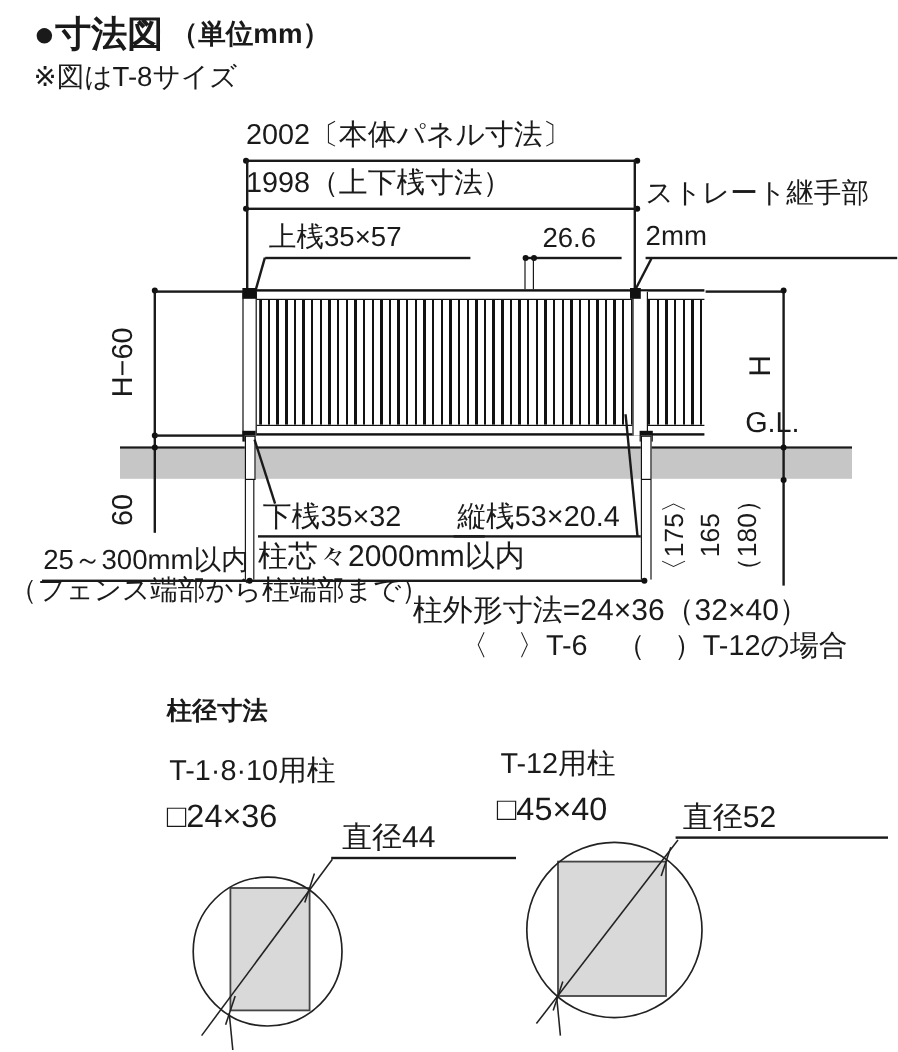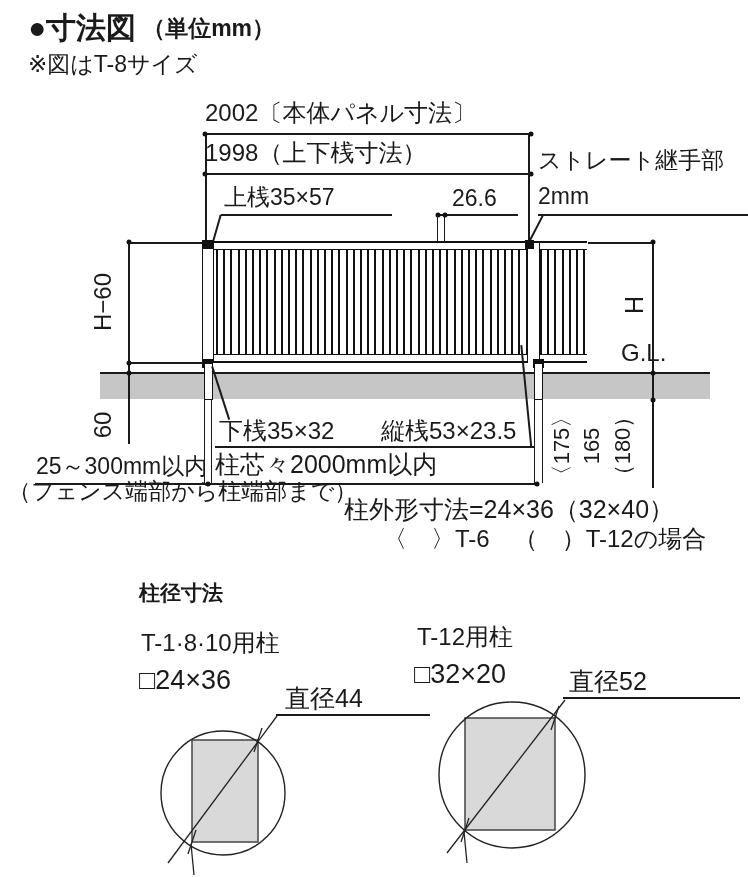--- a/index.html
+++ b/index.html
@@ -111,33 +111,33 @@
 
   <div class="lbl f23" style="left:36px;top:454px;">25～300mm以内</div>
   <div class="lbl f25 ctr" style="left:215px;top:451px;width:315px;">柱芯々2000mm以内</div>
   <div class="lbl f23" style="left:8px;top:479px;">（フェンス端部から柱端部まで）</div>
   <div class="lbl f25" style="left:344px;top:496px;">柱外形寸法=24×36（32×40）</div>
   <div class="lbl f24" style="left:383px;top:526px;">〈　〉T-6　（　）T-12の場合</div>
 
   <div class="diag" style="left:229px;top:419px;width:56px;transform:rotate(-107.8deg);"></div>
   <div class="lbl f24" style="left:219px;top:418px;">下桟35×32</div>
   <div class="hl" style="left:215px;top:446px;width:189px;"></div>
-  <div class="lbl f24" style="left:381px;top:418px;">縦桟53×23.5</div>
+  <div class="lbl f24" style="left:381px;top:418px;">縦桟53×20.4</div>
   <div class="hl" style="left:378px;top:446px;width:156px;"></div>
   <div class="diag" style="left:531px;top:446px;width:102px;transform:rotate(-95.6deg);"></div>
 
   <div class="lbl bold" style="left:139px;top:582px;font-size:21px;">柱径寸法</div>
 
   <div class="lbl f24" style="left:141px;top:630px;">T-1·8·10用柱</div>
   <div class="lbl f27" style="left:139px;top:666px;">□24×36</div>
   <div class="lbl f25" style="left:285px;top:685px;">直径44</div>
   <div class="hl" style="left:276px;top:714px;width:154px;"></div>
 
   <div class="lbl f24" style="left:417px;top:624px;">T-12用柱</div>
-  <div class="lbl f27" style="left:414px;top:660px;">□32×20</div>
+  <div class="lbl f27" style="left:414px;top:660px;">□45×40</div>
   <div class="lbl f25" style="left:569px;top:668px;">直径52</div>
   <div class="hl" style="left:563px;top:697px;width:177px;"></div>
 
   <svg style="position:absolute;left:150px;top:700px;" width="180" height="177" viewBox="0 0 180 177">
     <rect x="42" y="40" width="66" height="102" fill="#d9d9d9" stroke="#444" stroke-width="1.5"></rect>
     <circle cx="73" cy="93" r="62" fill="none" stroke="#222" stroke-width="1.4"></circle>
     <line x1="18" y1="163" x2="127" y2="16" stroke="#222" stroke-width="1.3"></line>
     <line x1="38" y1="154" x2="46" y2="130" stroke="#222" stroke-width="1.3"></line>
     <line x1="41" y1="144" x2="44" y2="175" stroke="#222" stroke-width="1.3"></line>
     <line x1="104" y1="52" x2="112" y2="28" stroke="#222" stroke-width="1.3"></line>

